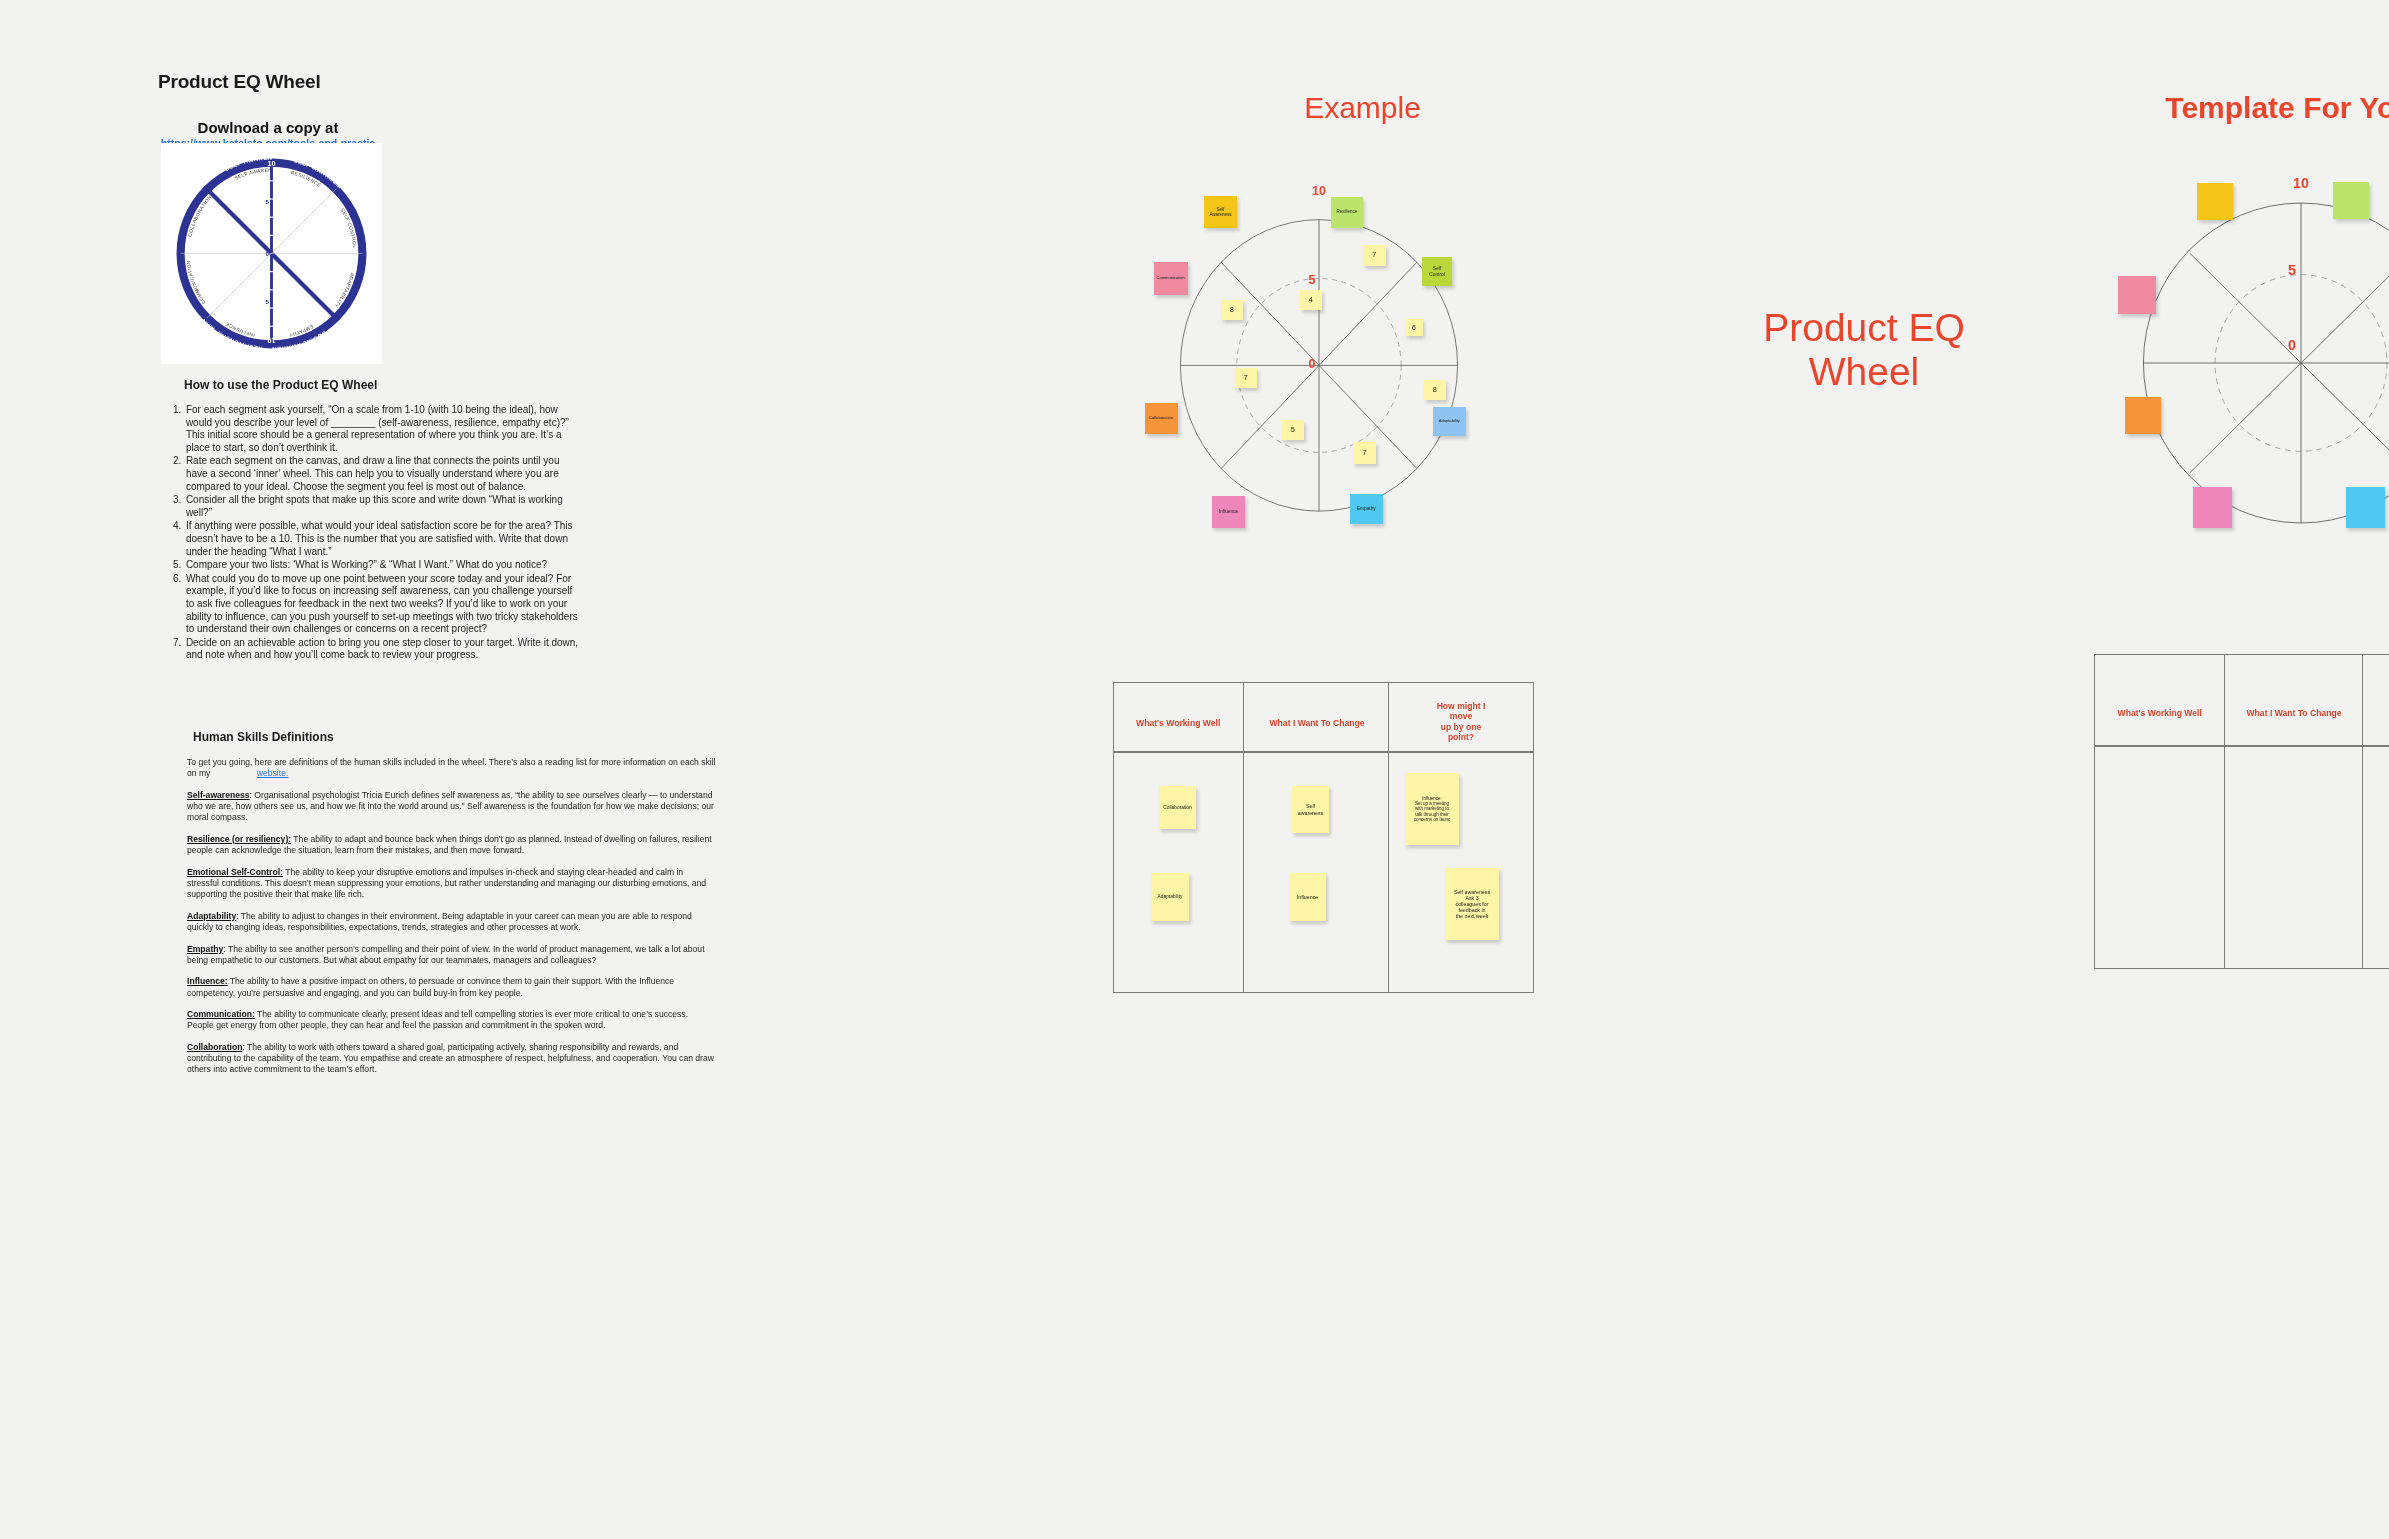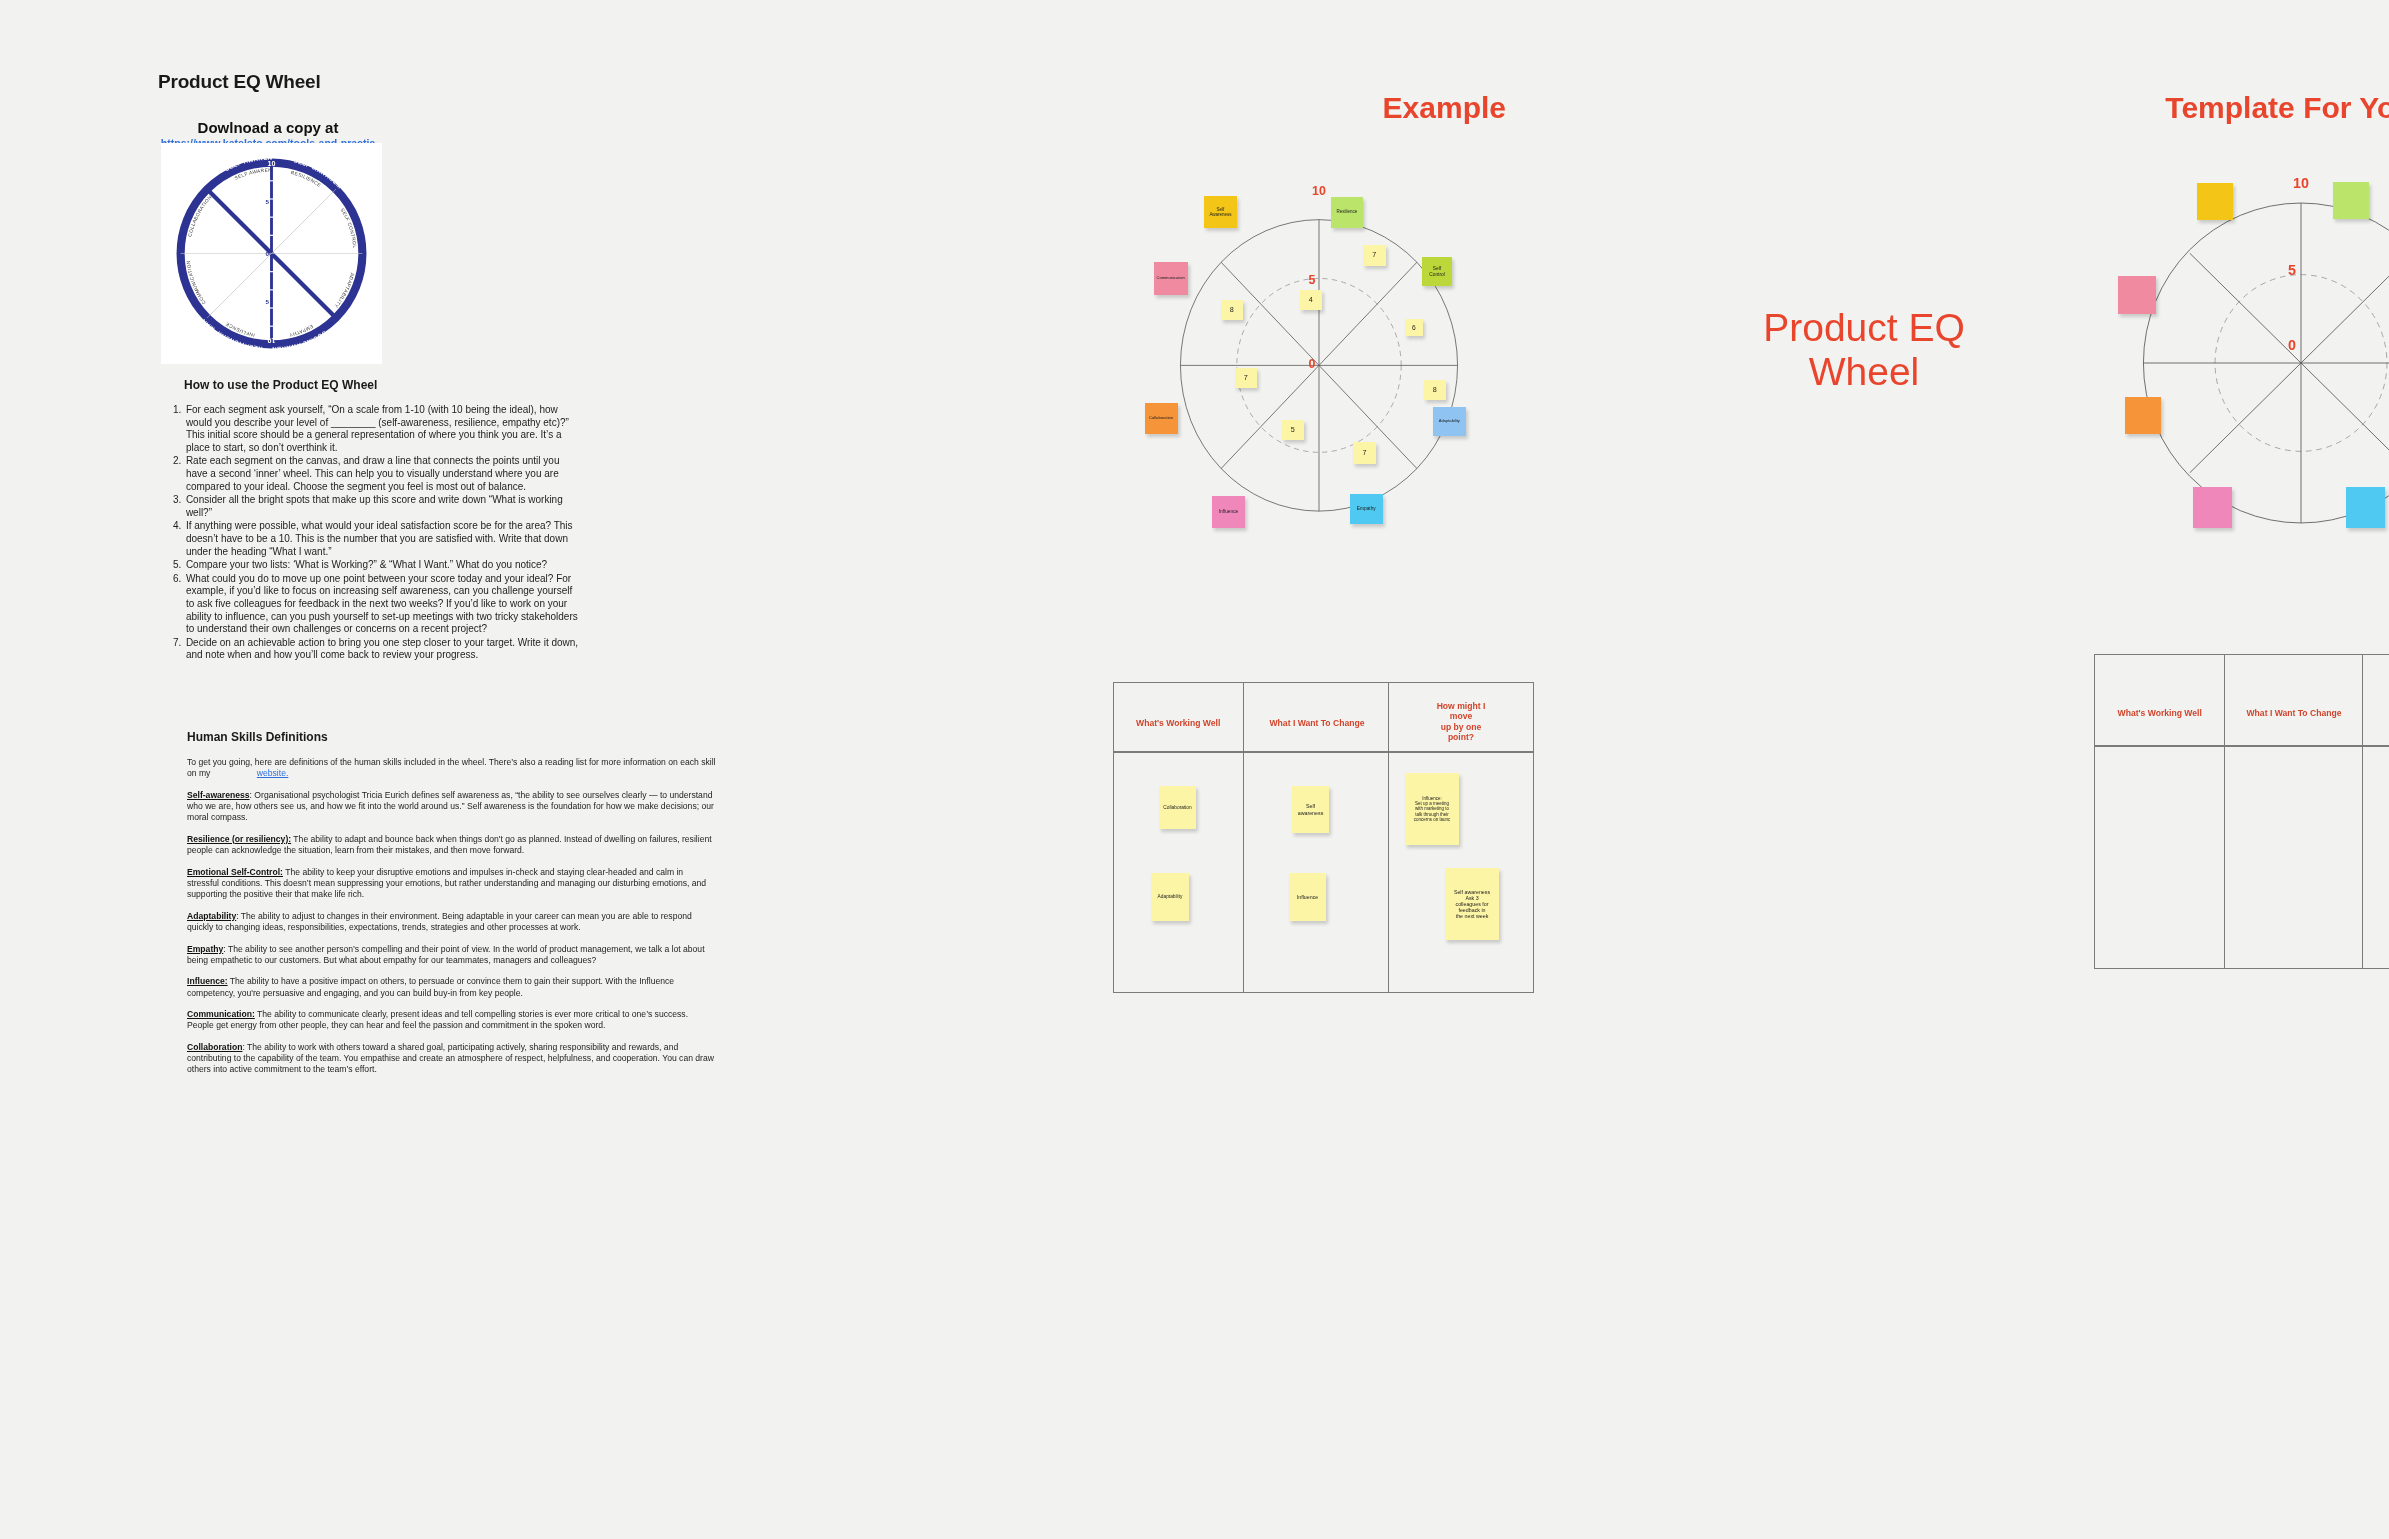--- a/index.html
+++ b/index.html
@@ -36,34 +36,34 @@
     left:161px;top:378px;font-size:12px;font-weight:bold;color:#1a1a1a;padding-left:23px;
   }
   #howto-list{
     left:167px;top:404px;width:397px;
     font-size:10px;line-height:1.26;color:#1d1d1d;
     margin:0;padding:0 0 0 17px;
   }
   #howto-list li{margin:0 0 1px 0;padding-left:1.9px;}
 
   #skills-title{
-    left:187px;top:730px;font-size:12px;font-weight:bold;color:#1a1a1a;
+    left:193px;top:730px;font-size:12px;font-weight:bold;color:#1a1a1a;
   }
   #skills-body{
     left:187px;top:757px;width:529px;
     font-size:8.6px;line-height:1.30;color:#1d1d1d;
   }
   #skills-body p{margin:0 0 10.5px 0;}
   #skills-body b{font-weight:bold;color:#111;text-decoration:underline;}
   #skills-body a{color:#2f6fdd;text-decoration:underline;margin-left:44px;}
 
   
   #example-title{
-    left:1219px;top:91px;width:287px;text-align:right;
-    font-size:30px;font-weight:bold;color:#e8452c;
+    left:1219px;top:91px;width:287px;text-align:center;
+    font-size:30px;font-weight:normal;color:#e8452c;
   }
   .board{position:absolute;}
   .wheel-svg{position:absolute;left:0;top:0;}
 
   
   .sticky{
     position:absolute;
     box-sizing:border-box;
     display:flex;align-items:center;justify-content:center;
     text-align:center;

